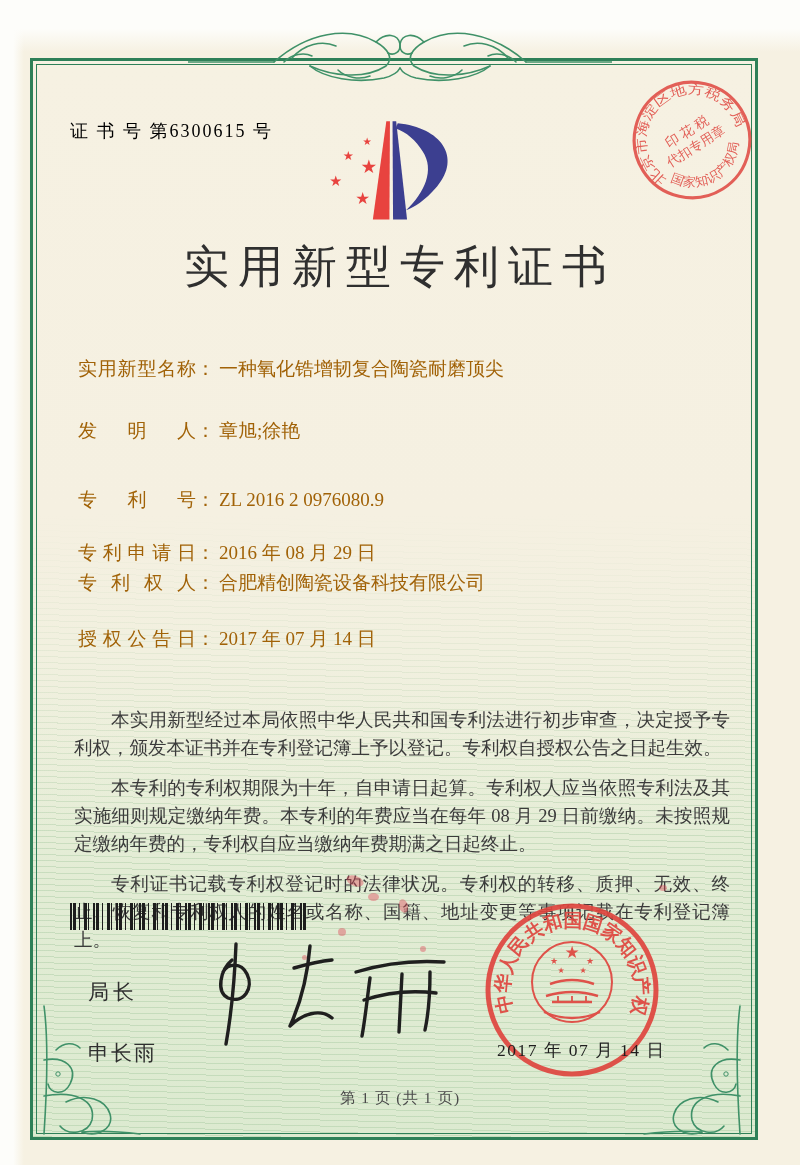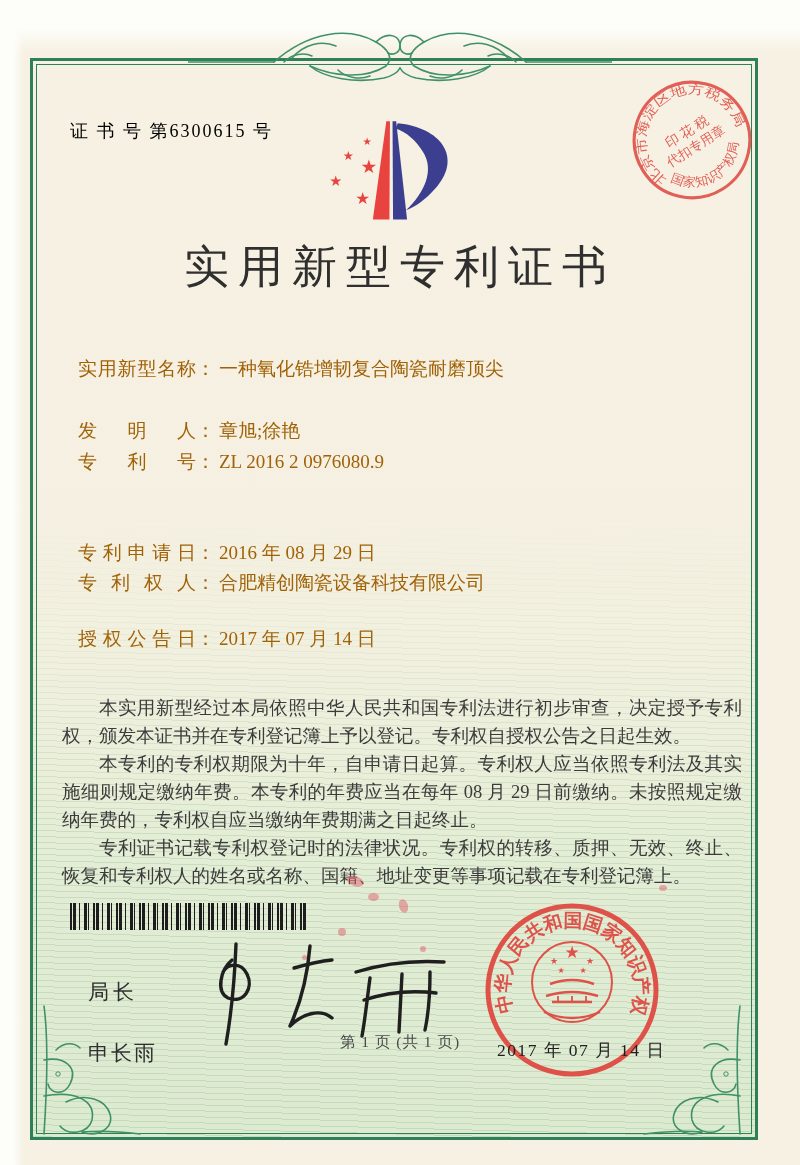--- a/index.html
+++ b/index.html
@@ -29,38 +29,38 @@
     border:1px solid #2e8058;
   }
   .abs{position:absolute;z-index:3;}
   .cert-no{left:70px;top:119px;font-size:18px;letter-spacing:2px;color:#000000;}
   .logo{left:322px;top:116px;width:168px;height:116px;}
   .title{left:0;top:237px;width:800px;text-align:center;
     font-size:45px;font-weight:400;letter-spacing:9px;color:#2f2f2f;}
   .field{left:70px;width:680px;font-size:19px;color:#a16207;white-space:nowrap;margin-left:8px;}
   .flabel{display:inline-block;width:118px;text-align:justify;text-align-last:justify;}
   .fvalue{margin-left:4px;}
-  .f0{top:356px}.f1{top:418px}.f2{top:449px}.f3{top:540px}.f4{top:570px}.f5{top:626px}
+  .f0{top:356px}.f1{top:418px}.f2{top:487px}.f3{top:540px}.f4{top:570px}.f5{top:626px}
   .bodytext{left:62px;top:694px;width:680px;font-size:18.5px;line-height:28px;
     text-align:justify;color:#3b3b3b;}
-  .bodytext p{margin:0;text-indent:2em;}
+  .bodytext p{margin:12px;text-indent:2em;}
   .barcode{left:70px;top:903px;width:238px;height:27px;
     background:repeating-linear-gradient(90deg,
       #1d1d1d 0 2px,transparent 2px 3px,#1d1d1d 3px 6px,transparent 6px 9px,
       #1d1d1d 9px 10px,transparent 10px 14px,#1d1d1d 14px 17px,transparent 17px 18px,
       #1d1d1d 18px 19px,transparent 19px 23px);}
   .director-title{left:88px;top:978px;font-size:21px;color:#2f2f2f;
     font-family:Liberation Sans, sans-serif;letter-spacing:4px;}
   .director-name{left:88px;top:1015px;font-size:21px;color:#2f2f2f;
     font-family:"Liberation Sans","DejaVu Sans",sans-serif;letter-spacing:2px;margin-top:24px;}
   .signature{left:198px;top:938px;width:256px;height:112px;}
   .seal{left:482px;top:900px;width:180px;height:180px;opacity:0.92;}
   .seal-date{left:497px;top:1038px;font-size:17.5px;color:#1e1e1e;letter-spacing:1.5px;z-index:4;}
   .tax-stamp{left:630px;top:78px;width:124px;height:124px;opacity:0.85;}
-  .footer{left:0;top:1032px;width:800px;text-align:center;font-size:15.5px;
+  .footer{left:0;top:1088px;width:800px;text-align:center;font-size:15.5px;
     color:#4a4a4a;letter-spacing:1px;}
   .spot{position:absolute;border-radius:50%;background:rgba(222,70,85,0.42);z-index:3;}
   .green-line{stroke:#3f9168;fill:none;stroke-width:1.6;stroke-linecap:round;}
   .sig-stroke{stroke:#1f1f1f;fill:none;stroke-width:3.4;stroke-linecap:round;stroke-linejoin:round;}
   .seal-red{fill:#df463f;}
   .seal-stroke{stroke:#df463f;fill:none;}
 </style>
 </head>
 <body>
 

